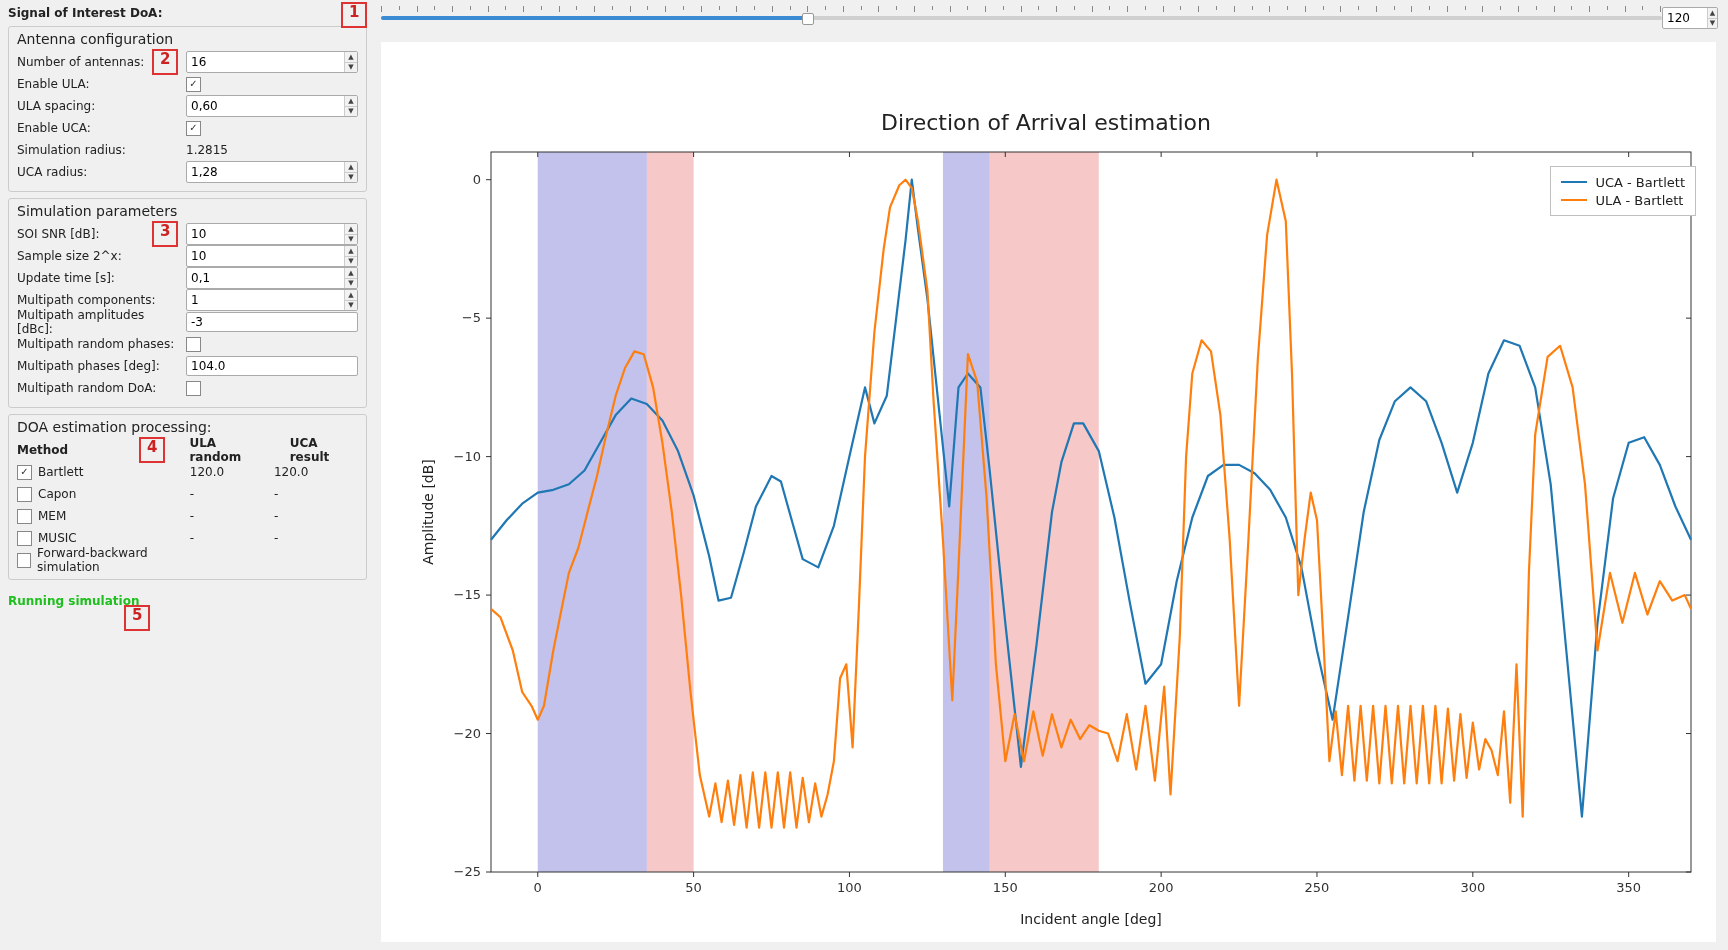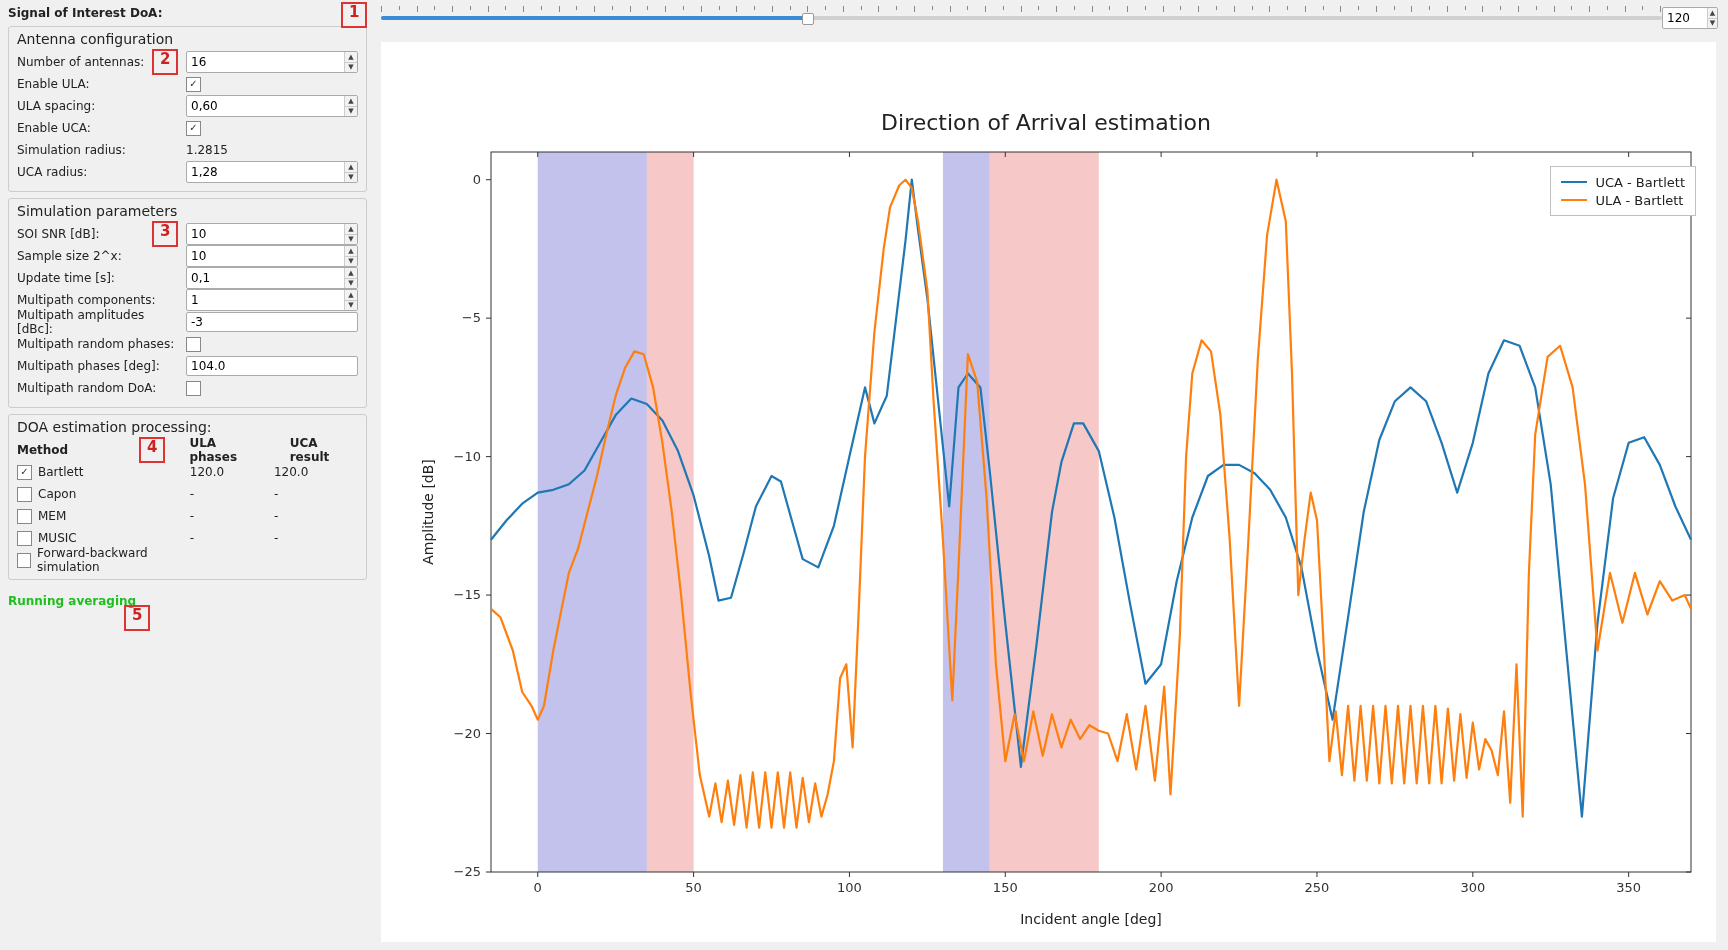--- a/index.html
+++ b/index.html
@@ -344,21 +344,21 @@
         <div class="cb"></div>
       </div>
     </div>
 
     <div class="group">
       <div class="group-label">DOA estimation processing:</div>
       <div class="results-head" style="position:relative;gap:32px;">
         <div class="col-method">Method</div>
         <div class="marker" style="left:122px; top:-2px; width:22px; height:22px;"></div>
         <div class="marker-label" style="left:126px; top:-1px;">4</div>
-        <div class="col-ula">ULA phases</div>
+        <div class="col-ula">ULA random</div>
         <div class="col-uca">UCA result</div>
       </div>
       <div id="doa-rows">
           <div class="results-row">
             <div class="col-method">
               <div class="cb">✓</div>
               <span>Bartlett</span>
             </div>
             <div class="col-ula">120.0</div>
             <div class="col-uca">120.0</div>
@@ -390,21 +390,21 @@
         </div>
       <div class="results-row">
         <div class="col-method">
           <div class="cb"></div>
           <span>Forward-backward simulation</span>
         </div>
       </div>
     </div>
 
     <div style="position:relative;">
-      <div class="running">Running averaging</div>
+      <div class="running">Running simulation</div>
       <div class="marker" style="left:116px; top:11px; width:22px; height:22px;"></div>
       <div class="marker-label" style="left:120px; top:12px;">5</div>
     </div>
 
   </div>
 
   <div class="main">
     <div class="top-slider-row">
       <div class="slider-wrap">
         <div class="slider-ticks" id="slider-ticks">

